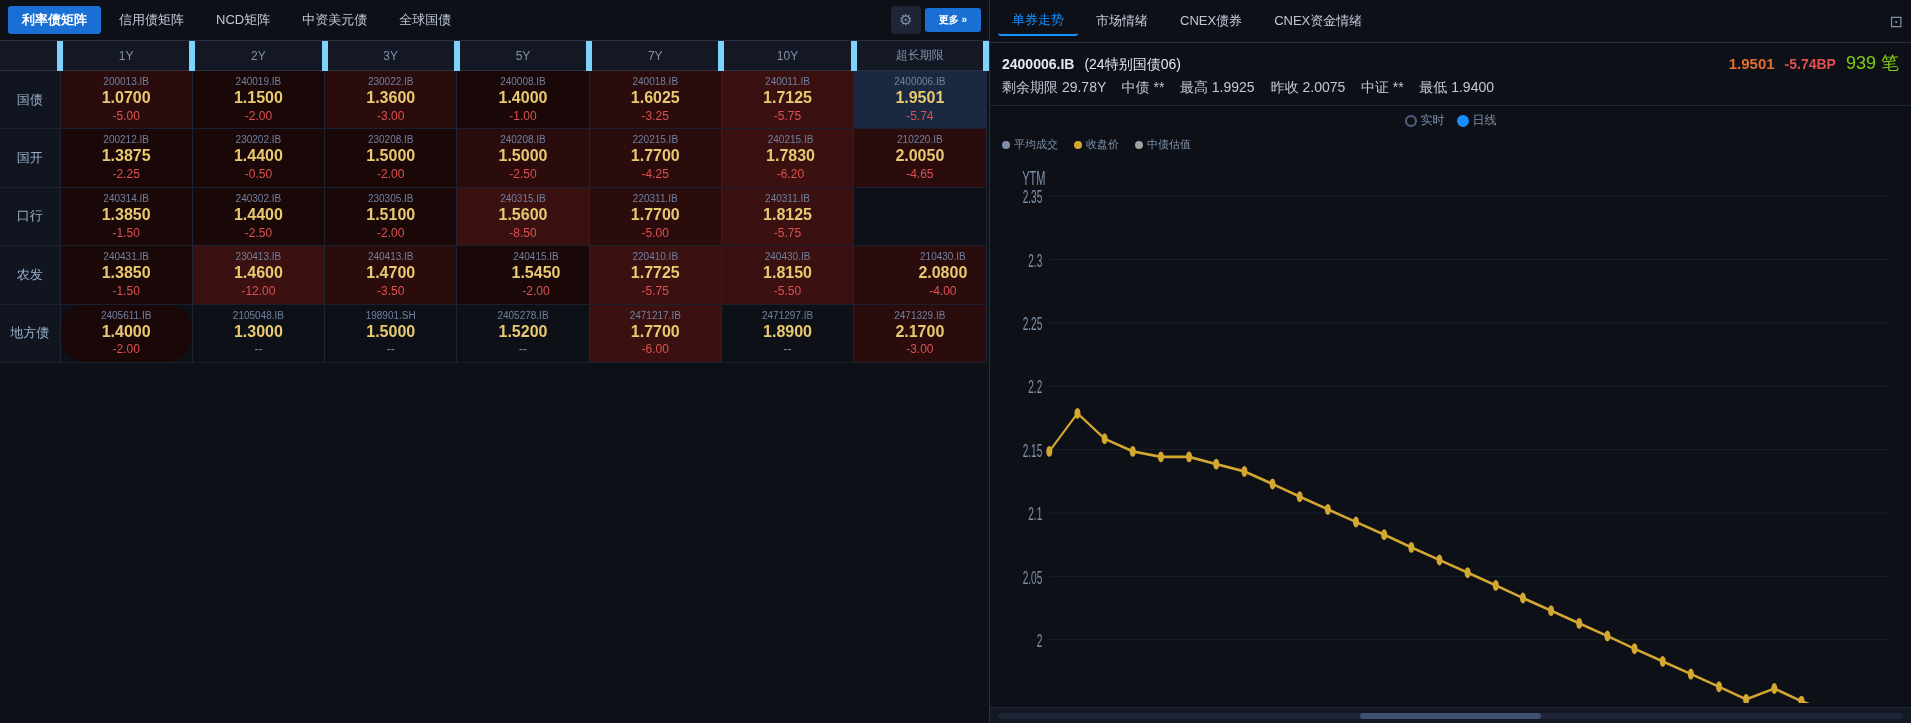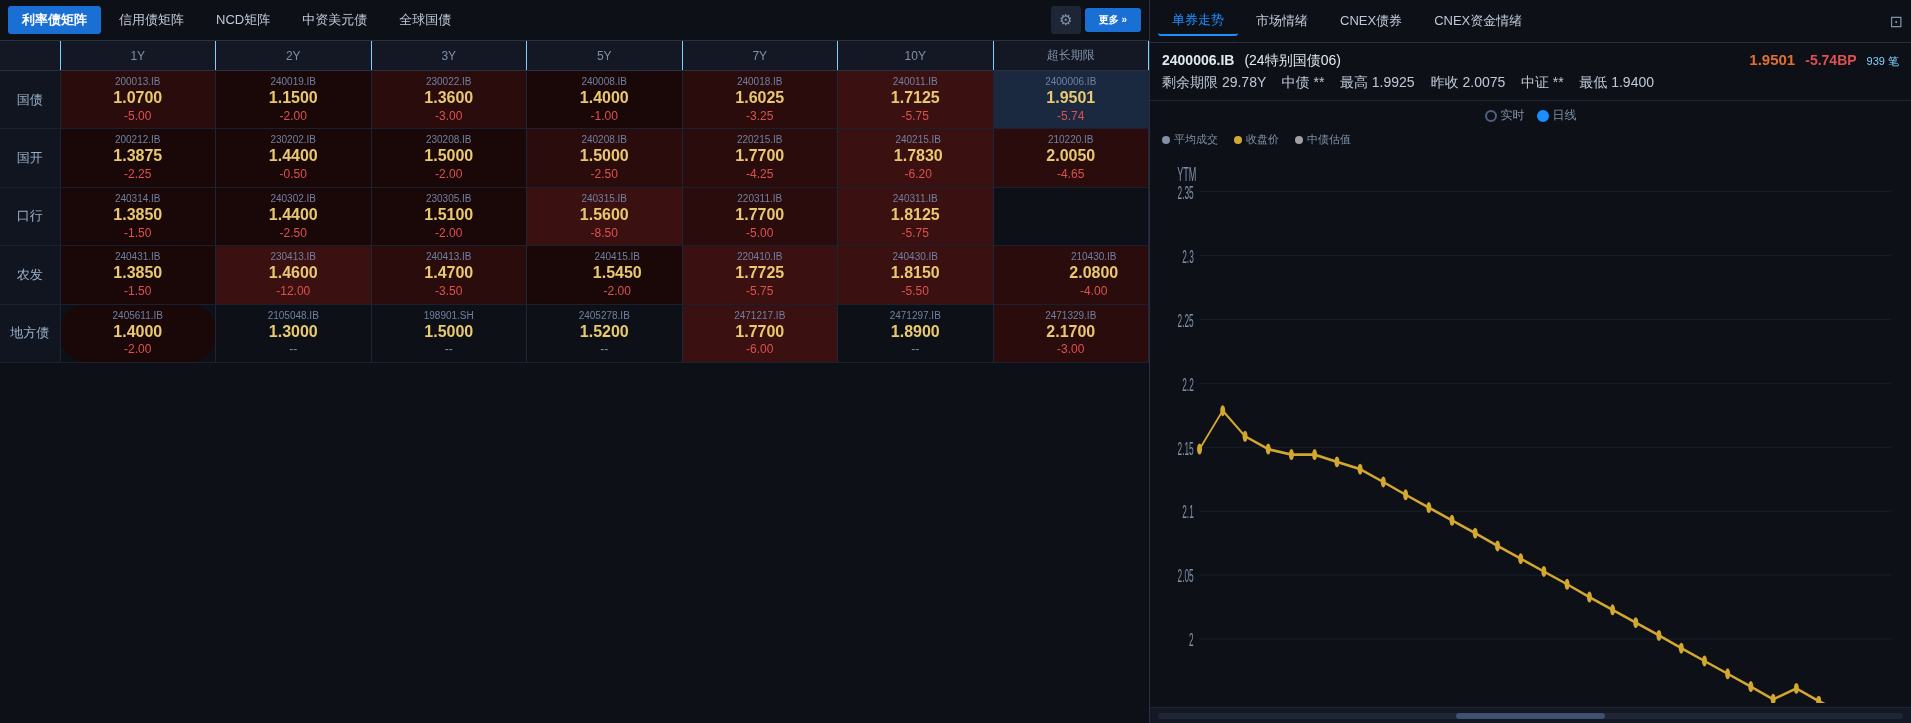--- a/index.html
+++ b/index.html
@@ -14,21 +14,21 @@
     }
 
     .main-container {
       display: flex;
       width: 1911px;
       height: 723px;
     }
 
     
     .left-panel {
-      width: 1150px;
+      width: 990px;
       background: #0d1117;
       border-right: 1px solid #2a3040;
       display: flex;
       flex-direction: column;
     }
 
     
     .top-nav {
       display: flex;
       align-items: center;
@@ -89,21 +89,21 @@
       table-layout: fixed;
     }
 
     .header-row th {
       background: #141824;
       color: #8090a8;
       font-weight: normal;
       font-size: 12px;
       padding: 6px 4px;
       text-align: center;
-      border-right: 1px solid #7dd3fc;
+      border-right: 6px solid #7dd3fc;
       border-bottom: 1px solid #2a3040;
     }
 
     .header-row th:first-child {
       width: 60px;
     }
 
     .row-label {
       color: #9ab0c8;
       text-align: center;
@@ -214,22 +214,22 @@
       margin-left: auto;
     }
 
     .bond-change {
       color: #e05050;
       font-size: 14px;
       font-weight: bold;
     }
 
     .bond-volume {
-      color: #7dd3fc;
-      font-size: 11px;
+      color: #84cc16;
+      font-size: 18px;
     }
 
     .bond-meta-row {
       display: flex;
       gap: 16px;
       font-size: 14px;
       color: #8090a8;
     }
 
     .bond-meta-item span { color: #c0c8d8; }

